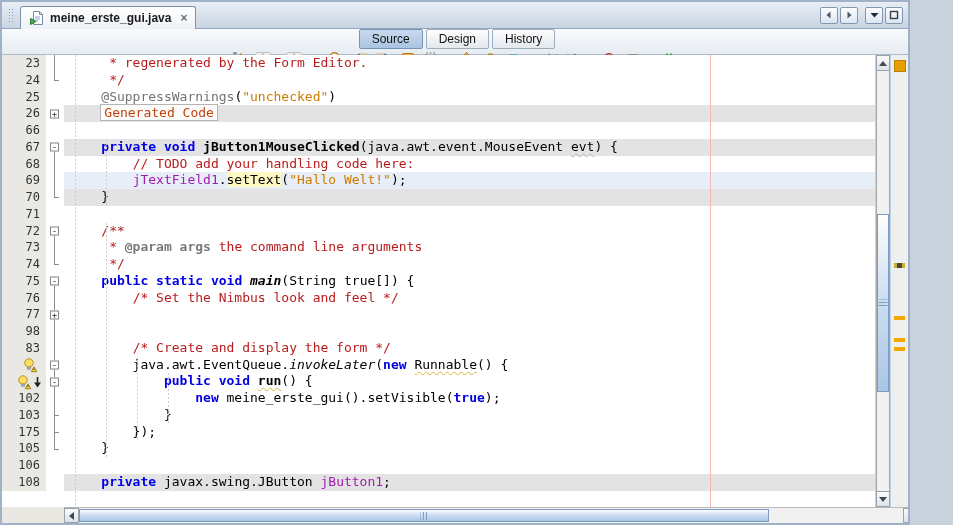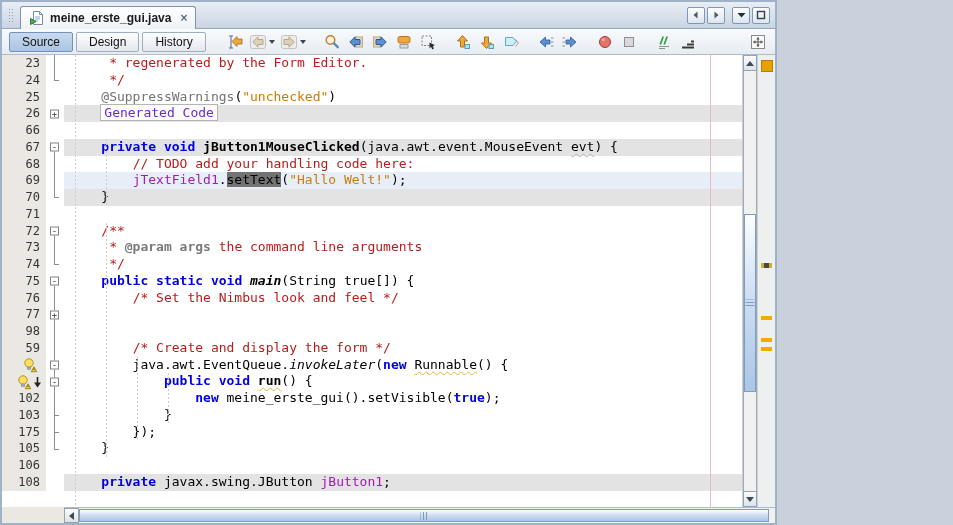--- a/index.html
+++ b/index.html
@@ -1,18 +1,18 @@
 <!DOCTYPE html>
 <html><head>
 <meta charset="utf-8">
 <style>
   html,body{margin:0;padding:0;background:#c9d2dc;}
   *{box-sizing:border-box;}
   .window{
-    width:777px;height:525px;
+    width:910px;height:525px;
     border:2px solid #9fb2c8;
     background:#dbe2ea;
     font-family:"Liberation Sans",sans-serif;
     position:relative;overflow:hidden;
   }
   
   .tabbar{
     height:27px;display:flex;align-items:flex-end;
     background:linear-gradient(#e9eef5,#c9d4e2);
     border-bottom:1px solid #93a6bc;
@@ -39,20 +39,21 @@
     background:linear-gradient(#fdfdfd,#dce6f0);
     border:1px solid #7f97b2;border-radius:2px;
   }
   .tabbtn.gap{margin-left:5px;}
   
   .toolbar{
     height:26px;display:flex;align-items:center;
     background:linear-gradient(#f8fafc,#e7ecf2);
     border-bottom:1px solid #aebbca;
     padding-left:7px;
+    flex-direction:column;
   }
   .viewbtn{
     font-family:"Liberation Sans",sans-serif;font-size:12px;color:#111;
     padding:2px 12px;margin-right:3px;
     background:linear-gradient(#fdfdfd,#e3e8ee);
     border:1px solid #9eaebe;border-radius:2px;
   }
   .viewbtn.active{background:linear-gradient(#c9daee,#a9c4e2);border-color:#7593b8;}
   .tb-icons{display:flex;align-items:center;margin-left:14px;}
   .tbtn{
@@ -96,25 +97,25 @@
   
   .seg.kw{color:#0000e6;font-weight:bold;}
   .seg.str{color:#ce7b00;}
   .seg.com{color:#b91c1c;}
   .seg.jdt{color:#7a7a7a;font-weight:bold;}
   .seg.ann{color:#737373;}
   .seg.fld{color:#a21caf;}
   .seg.mtd{font-weight:bold;}
   .seg.mi{font-weight:bold;font-style:italic;}
   .seg.it{font-style:italic;}
-  .seg.hl{background:#737373;}
+  .seg.hl{background:#fef9c3;}
   .seg.wg{text-decoration:underline wavy #b3b3b3 1px;text-underline-offset:2px;}
   .seg.wy{text-decoration:underline wavy #d9b83a 1px;text-underline-offset:2px;}
   .seg.box{
-    color:#6d28d9;background:#fcfcfa;
+    color:#c2410c;background:#fcfcfa;
     box-shadow:0 0 0 1px #b4b4b4;padding:0 3px;
   }
   .guide{position:absolute;width:1px;pointer-events:none;
     background-image:linear-gradient(to bottom,#cdcdcd 50%,transparent 50%);
     background-size:1px 4px;}
   .marginline{position:absolute;top:0;bottom:0;left:708px;width:1px;background:#f0b8b8;pointer-events:none;}
   
   .vscroll{width:15px;flex:none;position:relative;background:#eef0f2;border-left:1px solid #c3d2e2;}
   .vtrack{position:absolute;top:16px;bottom:16px;left:0;right:0;background:#f1f1f1;border-left:1px solid #a8a8a8;border-right:1px solid #a8a8a8;}
   .sb-btn{position:absolute;left:0;right:0;height:16px;background:linear-gradient(#fbfbfb,#dfe3e8);border:1px solid #98a2ac;display:flex;align-items:center;justify-content:center;}
@@ -489,21 +490,21 @@
           <span class="codeline"><span class="seg pl">        </span></span>
         </div>
         <div class="row">
           <span class="ln">98</span>
           <span class="fold">
             <span class="vl"></span>
           </span>
           <span class="codeline"></span>
         </div>
         <div class="row">
-          <span class="ln">59</span>
+          <span class="ln">83</span>
           <span class="fold">
             <span class="vl"></span>
           </span>
           <span class="codeline"><span class="seg pl">        </span><span class="seg com">/* Create and display the form */</span></span>
         </div>
         <div class="row">
           <span class="ln">
             <span class="icn" style="left: 20px;">
               <svg width="16" height="16" viewBox="0 0 16 16">
                 <circle cx="7" cy="6" r="4.2" fill="#ffdf5e" stroke="#b8922a"></circle>

